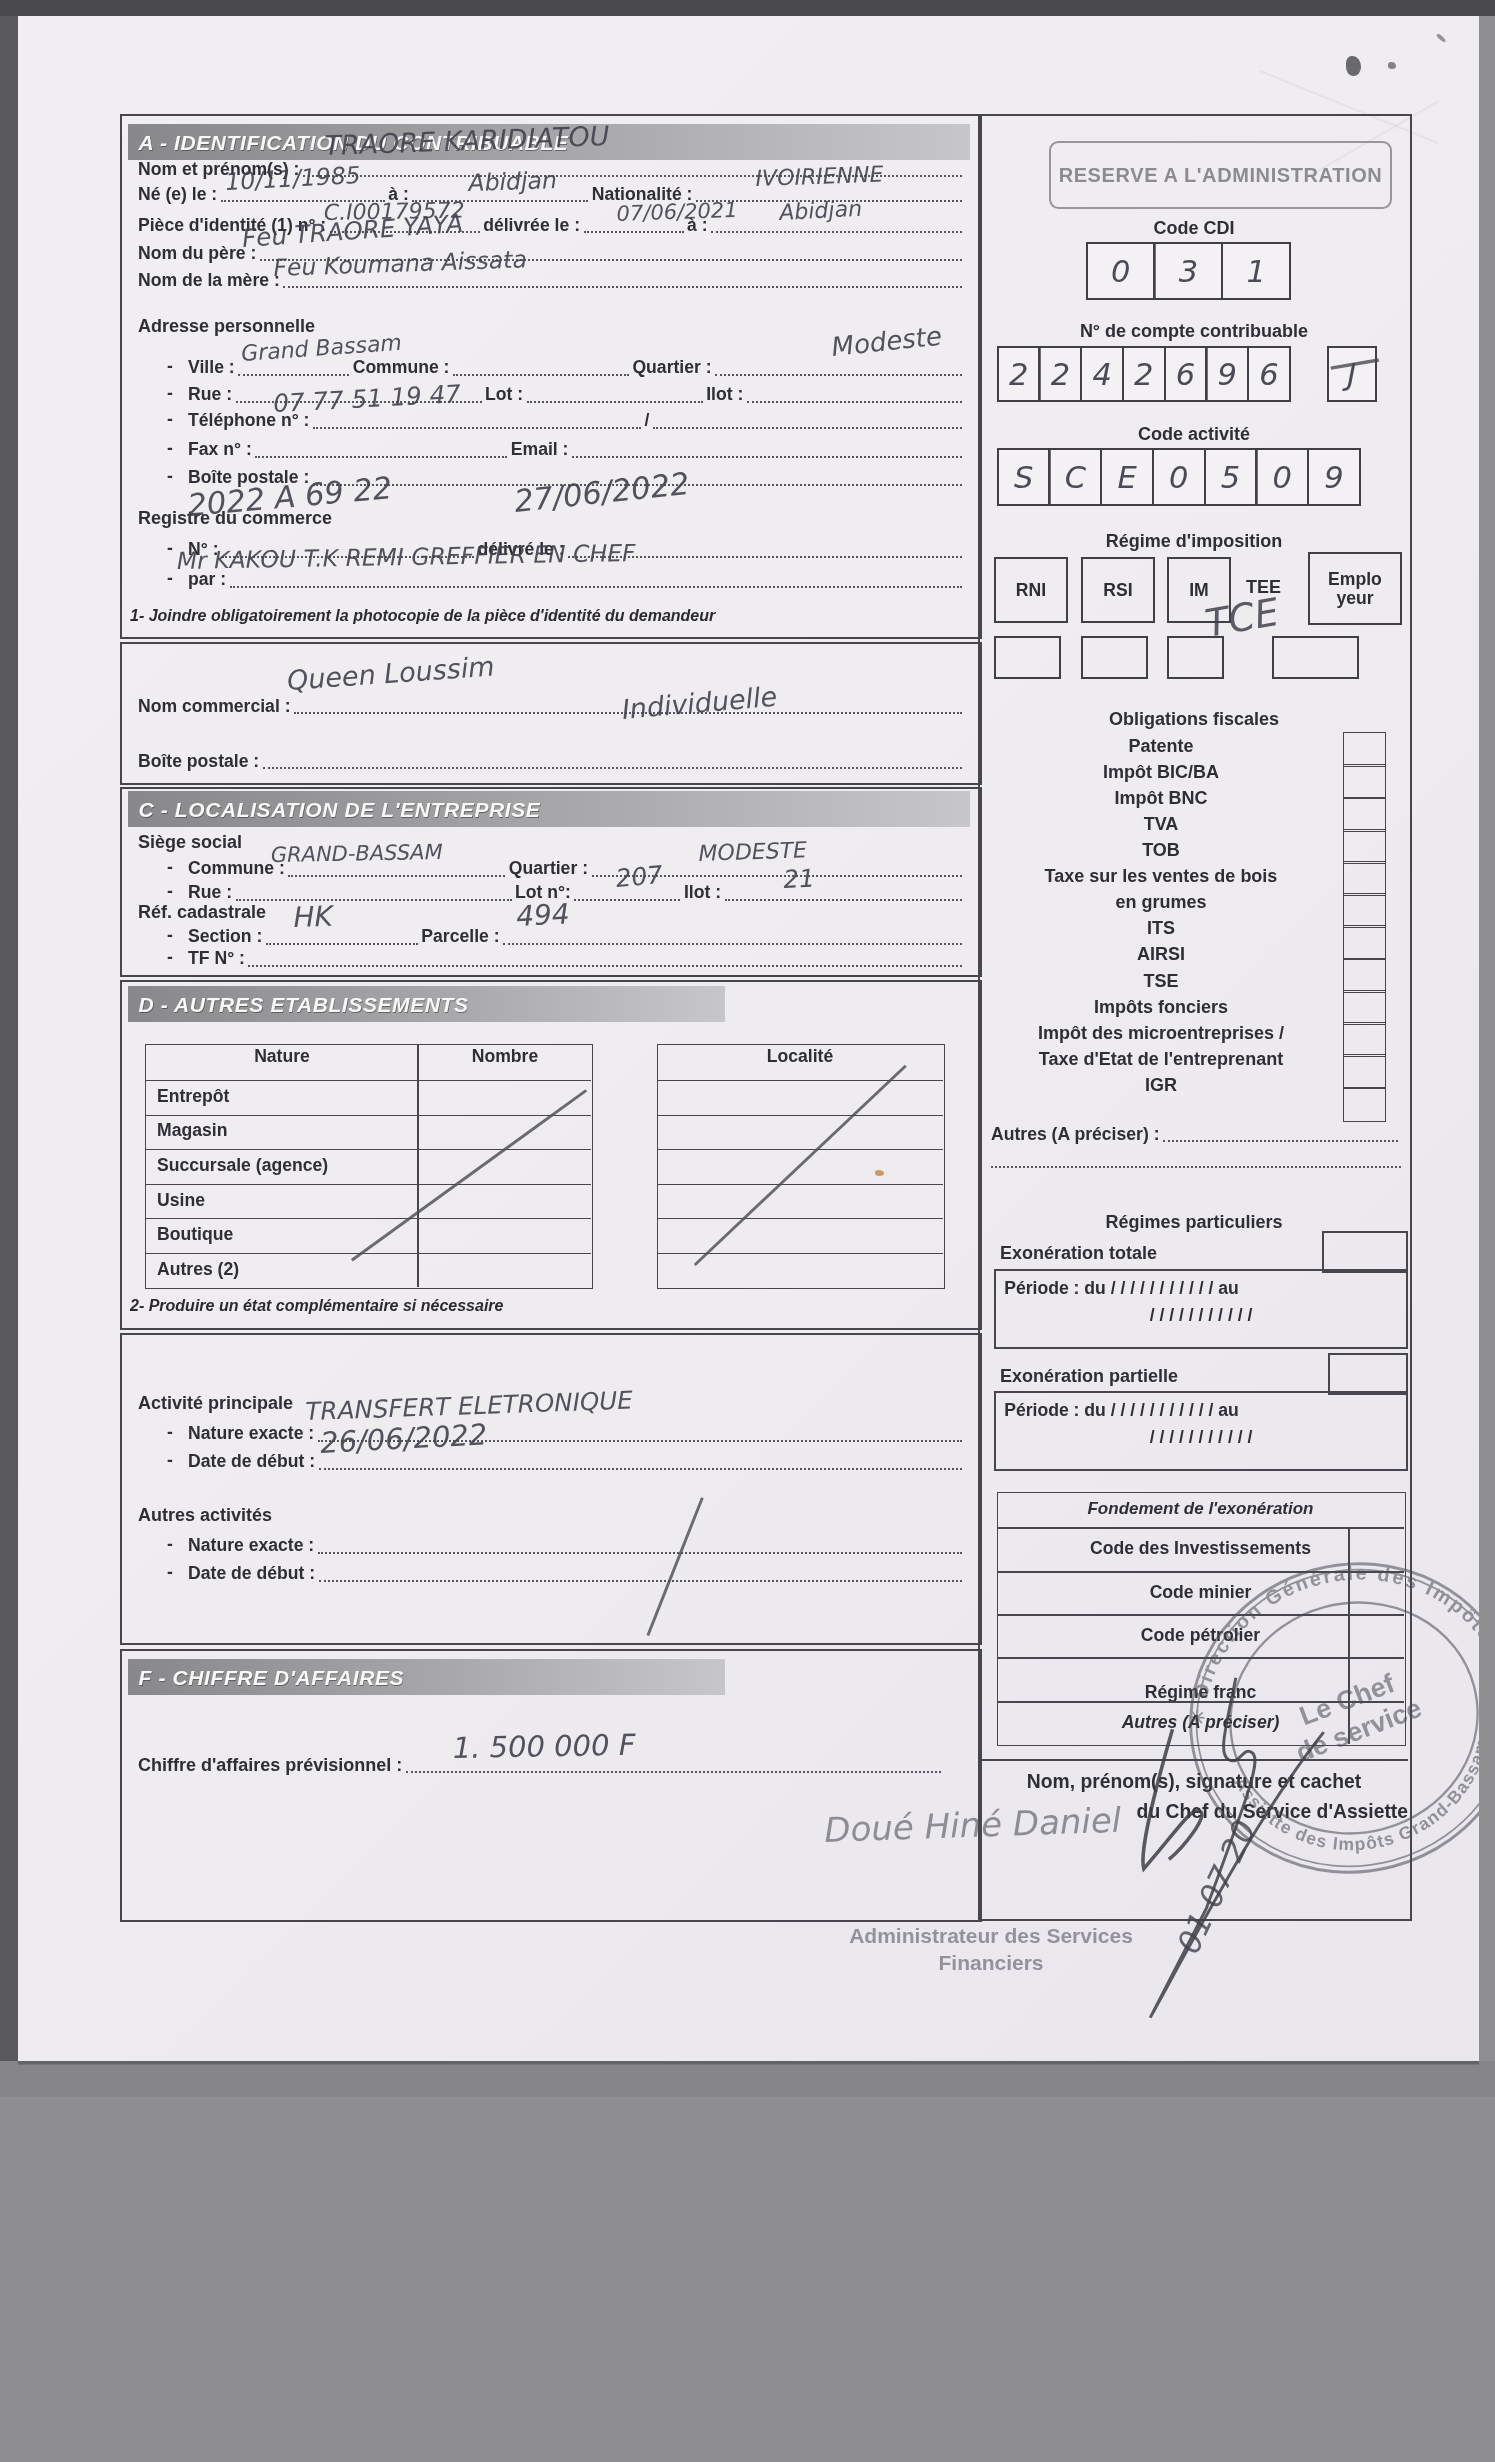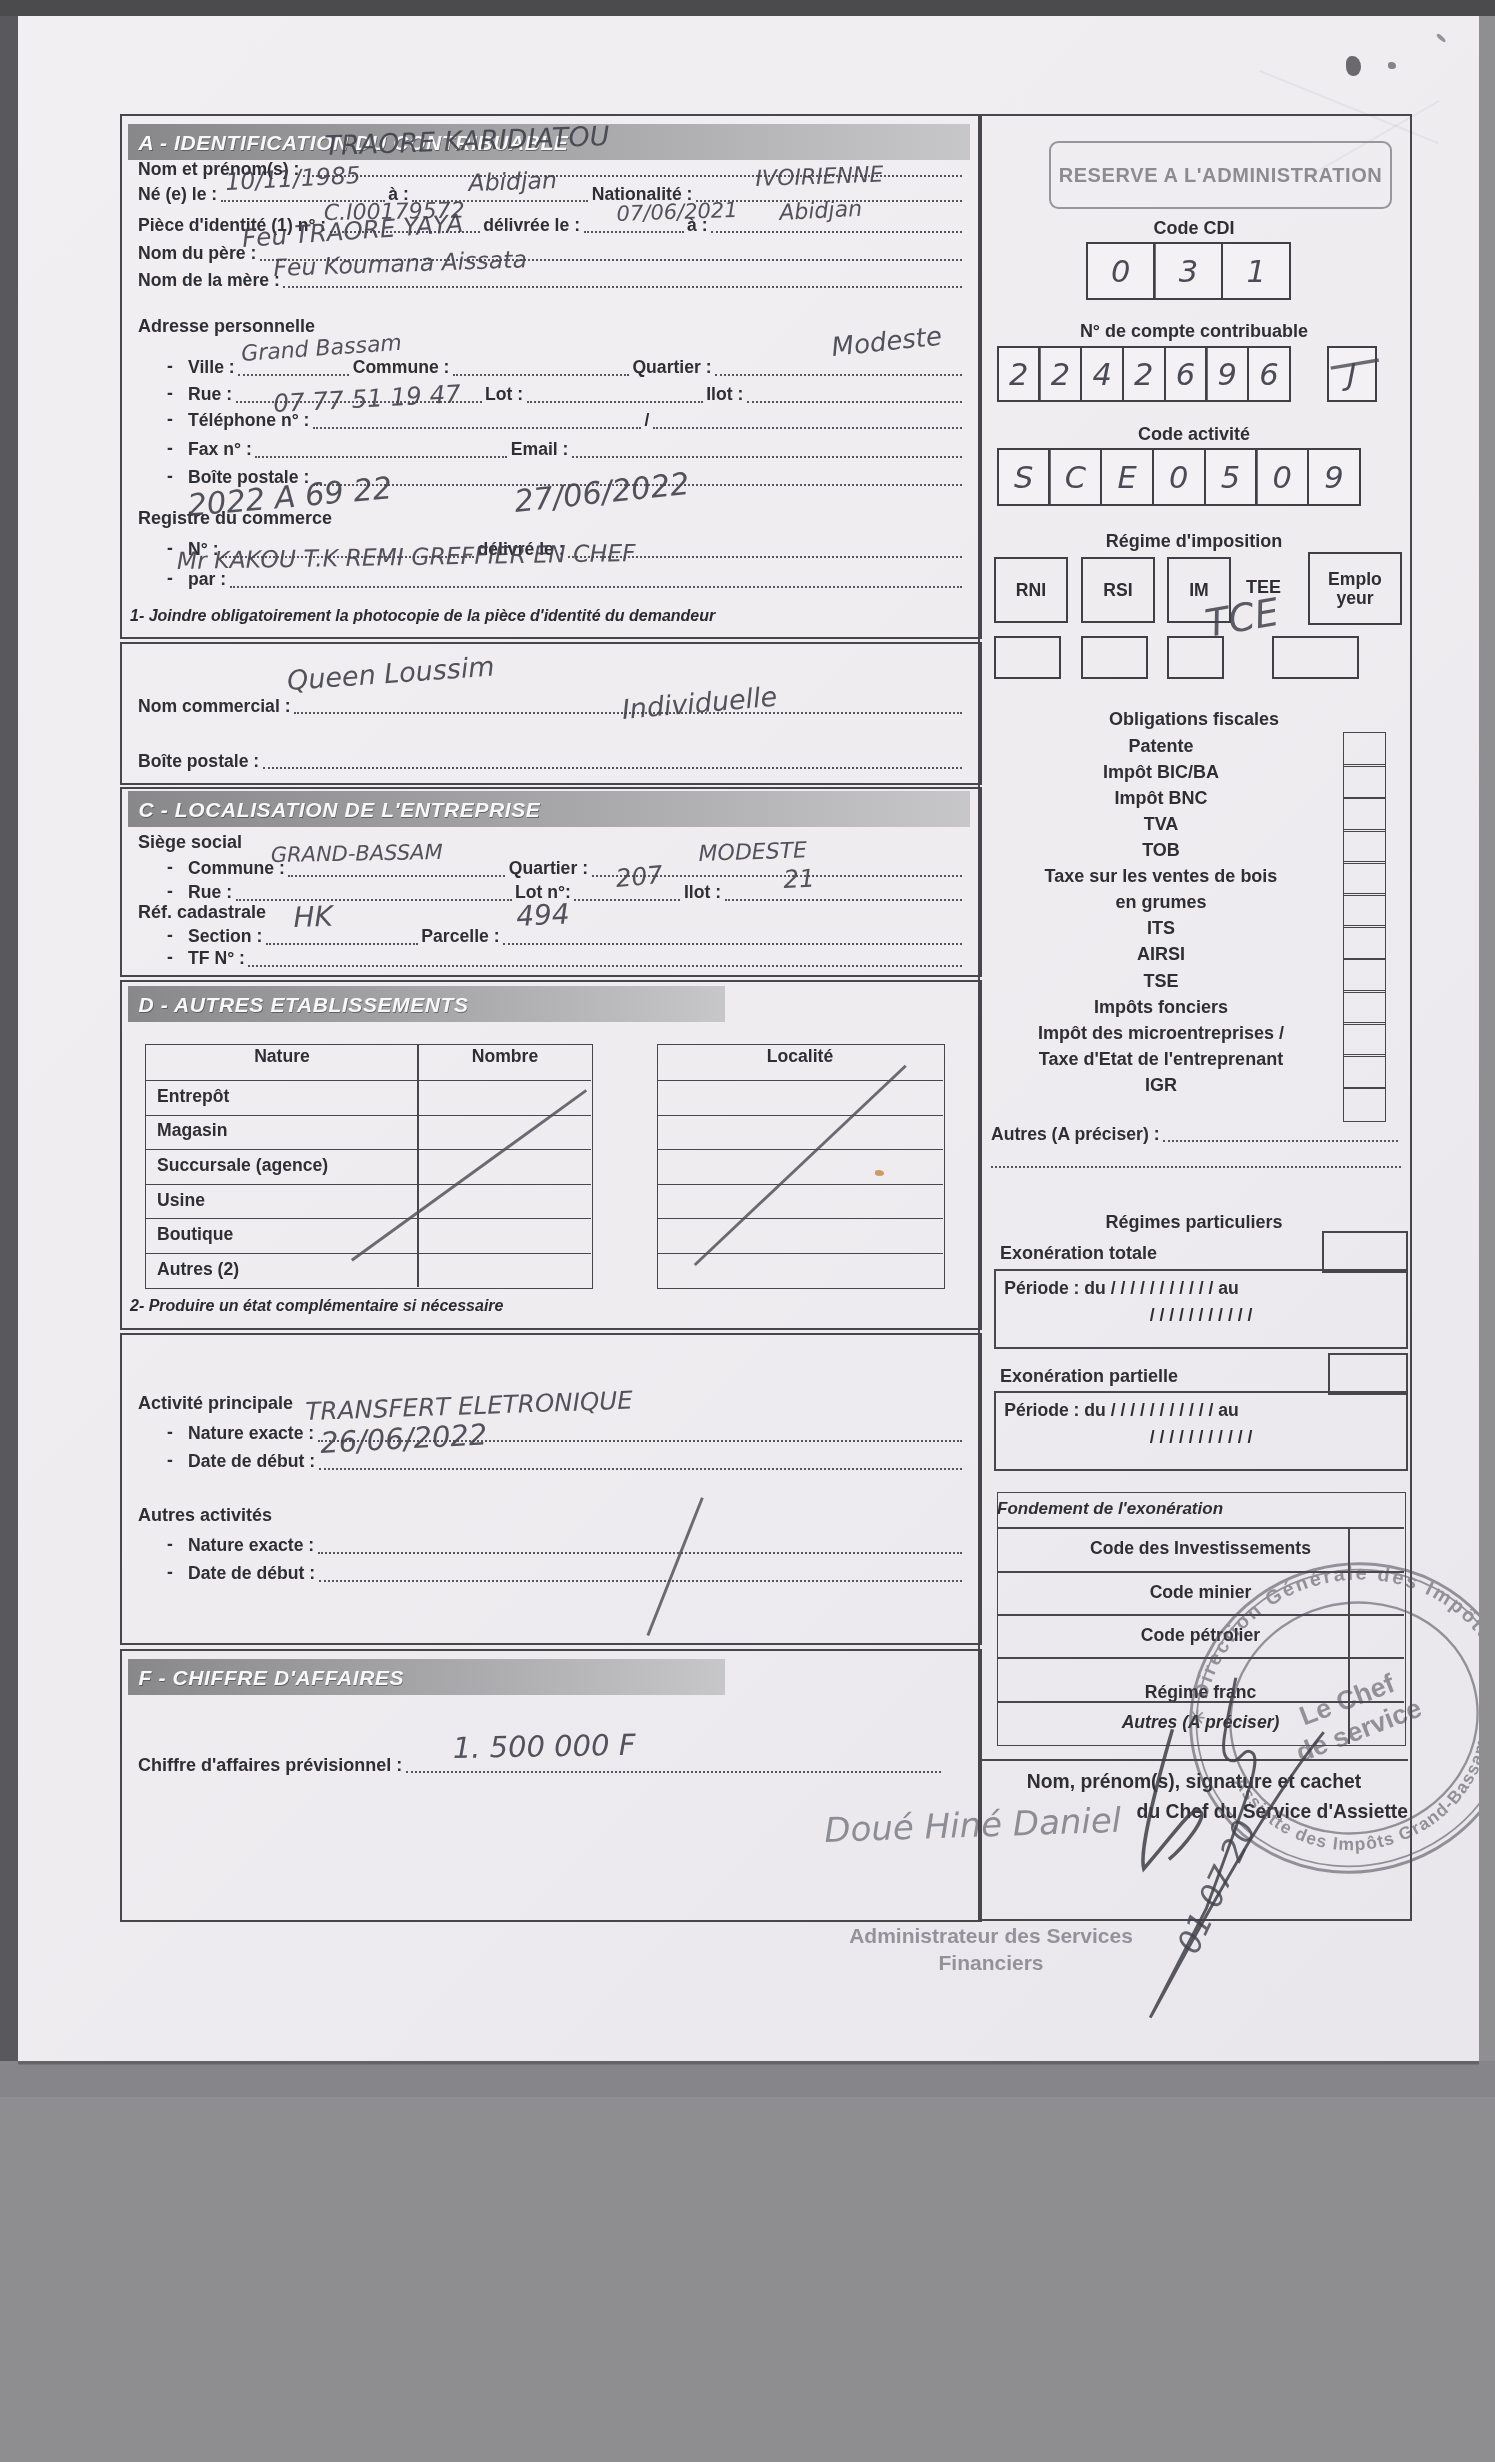--- a/index.html
+++ b/index.html
@@ -367,21 +367,21 @@
   <div class="row" style="left:1000px;top:1367px;">
     <span class="lbl big">Exonération partielle</span>
   </div>
   <div class="abs" style="left:1328px;top:1353px;width:76px;height:38px;border:2.3px solid #46464c;"></div>
   <div class="box" style="left:994px;top:1391px;width:410px;height:76px;">
     <div style="font-weight:bold;font-size:17.6px;color:#2e2e35;padding:7px 0 0 8.2px;">Période : du / / / / / / / / / / / au</div>
     <div style="font-weight:bold;font-size:17.6px;color:#2e2e35;text-align:center;padding-top:5.9px;">/ / / / / / / / / / /</div>
   </div>
 
   <div class="box" style="left:997px;top:1492px;width:407px;height:252px;border-width:1.8px;"></div>
-  <div class="abs" style="left:997px;top:1499px;width:407px;text-align:left;font-weight:bold;font-style:italic;font-size:17px;color:#2e2e35;">Fondement de l'exonération</div>
+  <div class="abs" style="left:997px;top:1499px;width:407px;text-align:center;font-weight:bold;font-style:italic;font-size:17px;color:#2e2e35;">Fondement de l'exonération</div>
   <div id="fondement-rows">
         <div class="ftrow" style="top:1527px;height:43px;">
           <div style="padding-top:9.4px;width:352px;margin:0 auto;">Code des Investissements</div>
         </div>
         <div class="ftrow" style="top:1571px;height:43px;">
           <div style="padding-top:9.4px;width:352px;margin:0 auto;">Code minier</div>
         </div>
         <div class="ftrow" style="top:1614px;height:43px;">
           <div style="padding-top:9.4px;width:352px;margin:0 auto;">Code pétrolier</div>
         </div>

